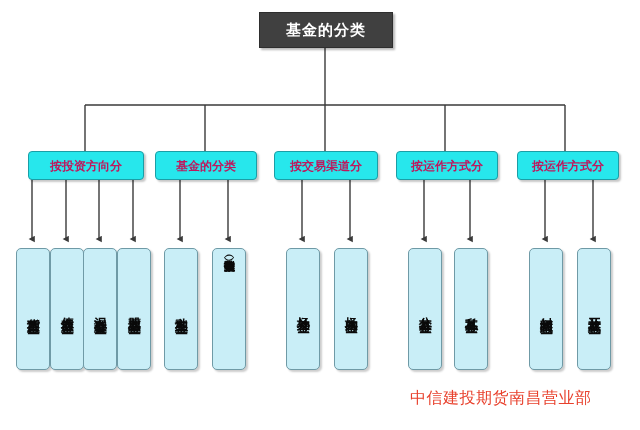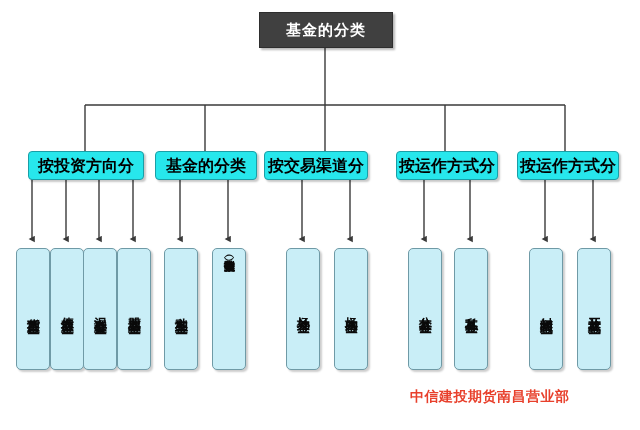--- a/index.html
+++ b/index.html
@@ -58,22 +58,22 @@
     background: #27e7ec;
     border: 1px solid #1b9ea6;
     border-radius: 4px;
     display: flex;
     align-items: center;
     justify-content: center;
     box-shadow: 2px 2px 2px rgba(0,0,0,0.22);
     z-index: 3;
   }
   .cat-node .label {
-    color: #000000;
-    font-size: 16px;
+    color: #be185d;
+    font-size: 12px;
     font-weight: bold;
     line-height: 1;
     white-space: nowrap;
   }
 
   
   .leaf-node {
     position: absolute;
     top: 248px;
     height: 120px;
@@ -107,22 +107,22 @@
     line-height: 1.02;
     padding-top: 2px;
   }
 
   
   .footer-credit {
     position: absolute;
     left: 410px;
     top: 388px;
     color: #e8402c;
-    font-size: 14px;
-    font-weight: bold;
+    font-size: 16px;
+    font-weight: normal;
     letter-spacing: 0.5px;
     white-space: nowrap;
     z-index: 3;
   }
 </style>
 </head>
 <body>
 
 <div id="canvas">
 
@@ -167,21 +167,21 @@
   <div class="root-node">
     <span class="label">基金的分类</span>
   </div>
 
   <div class="cat-node" style="left:28px; width:114px;">
     <span class="label">按投资方向分</span>
   </div>
   <div class="cat-node" style="left:155px; width:100px;">
     <span class="label">基金的分类</span>
   </div>
-  <div class="cat-node" style="left:264px; width:102px;text-align:right;">
+  <div class="cat-node" style="left:274px; width:102px;text-align:right;">
     <span class="label">按交易渠道分</span>
   </div>
   <div class="cat-node" style="left:396px; width:100px;">
     <span class="label">按运作方式分</span>
   </div>
   <div class="cat-node" style="left:517px; width:100px;">
     <span class="label">按运作方式分</span>
   </div>
 
   <div class="leaf-node center-text" style="left:16px; width:32px;">

